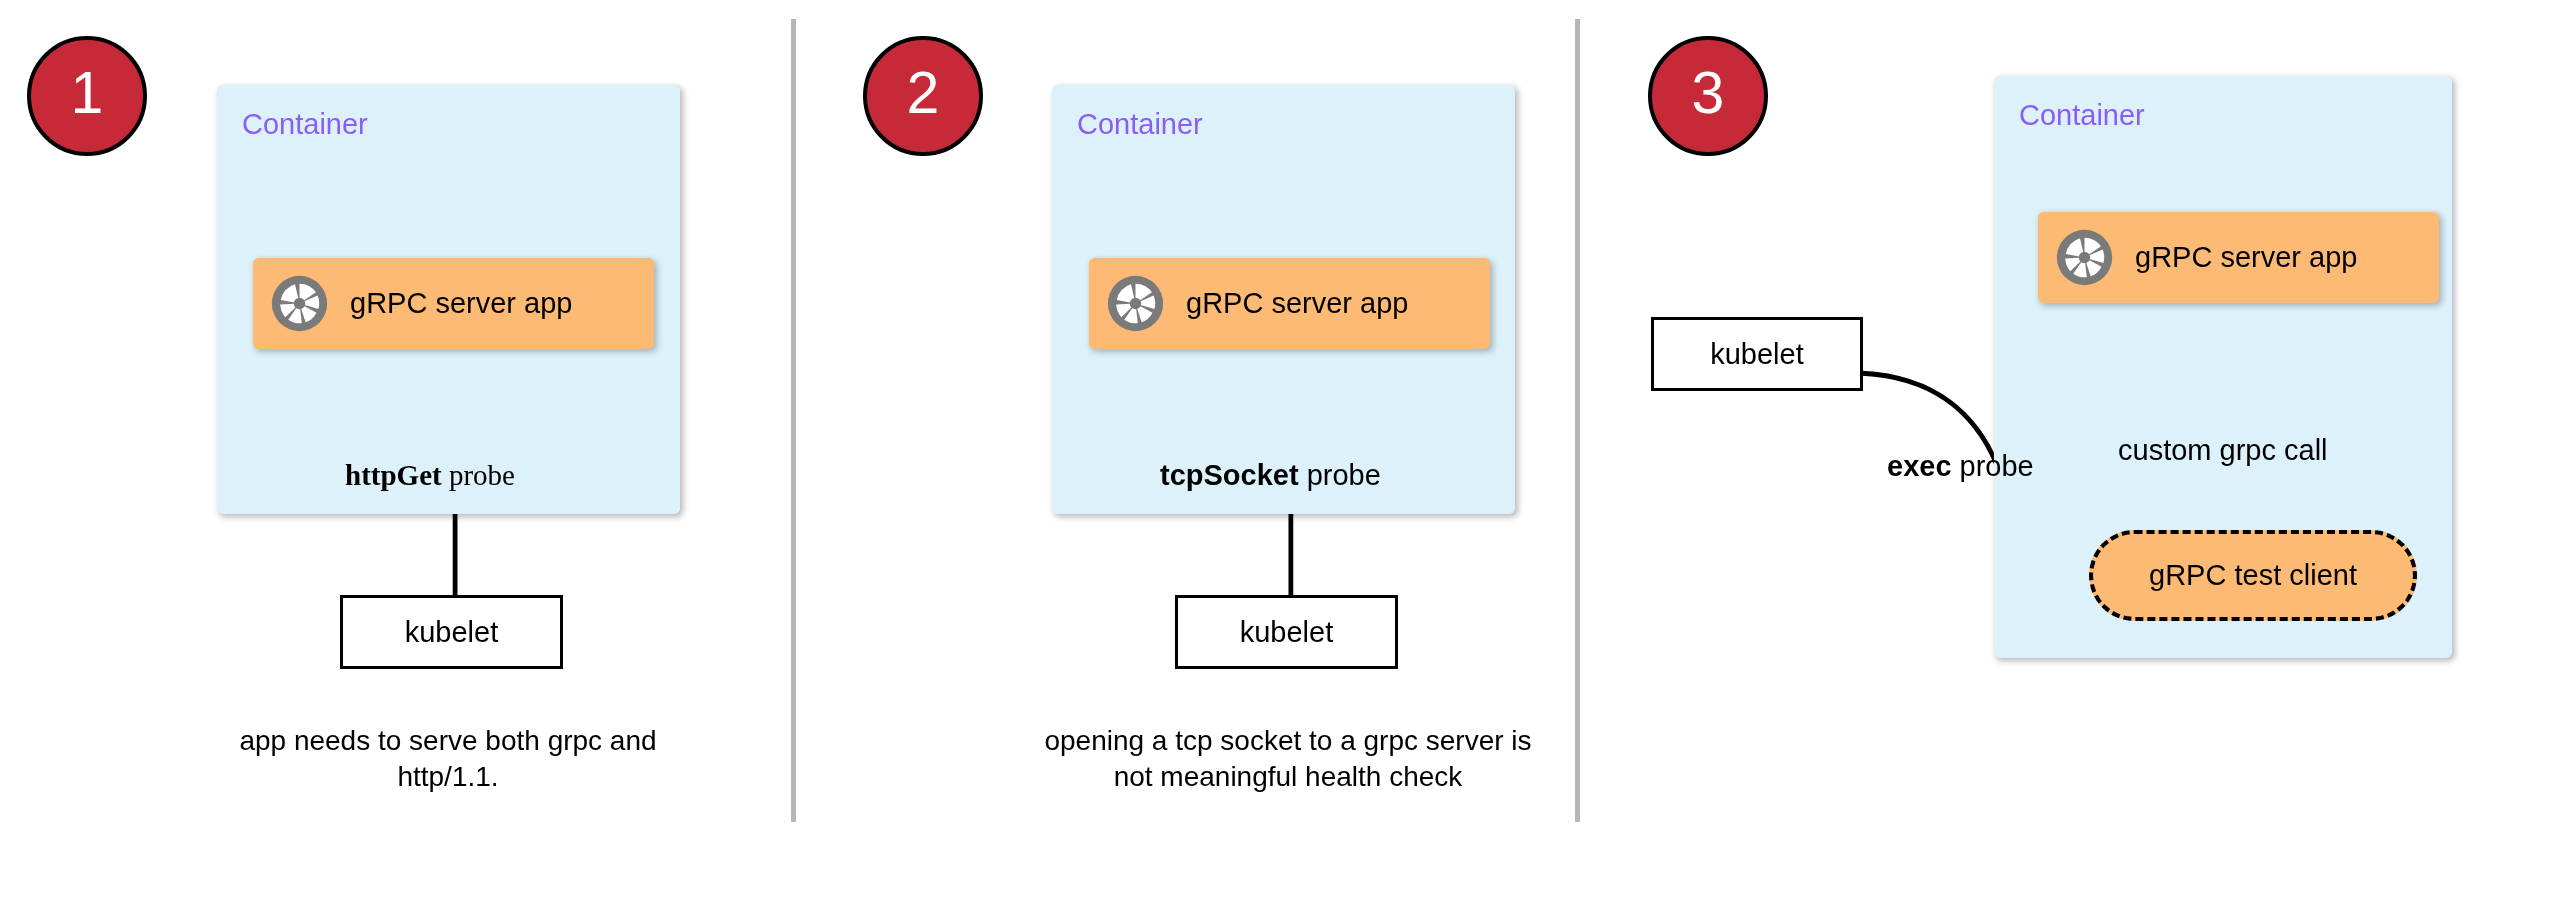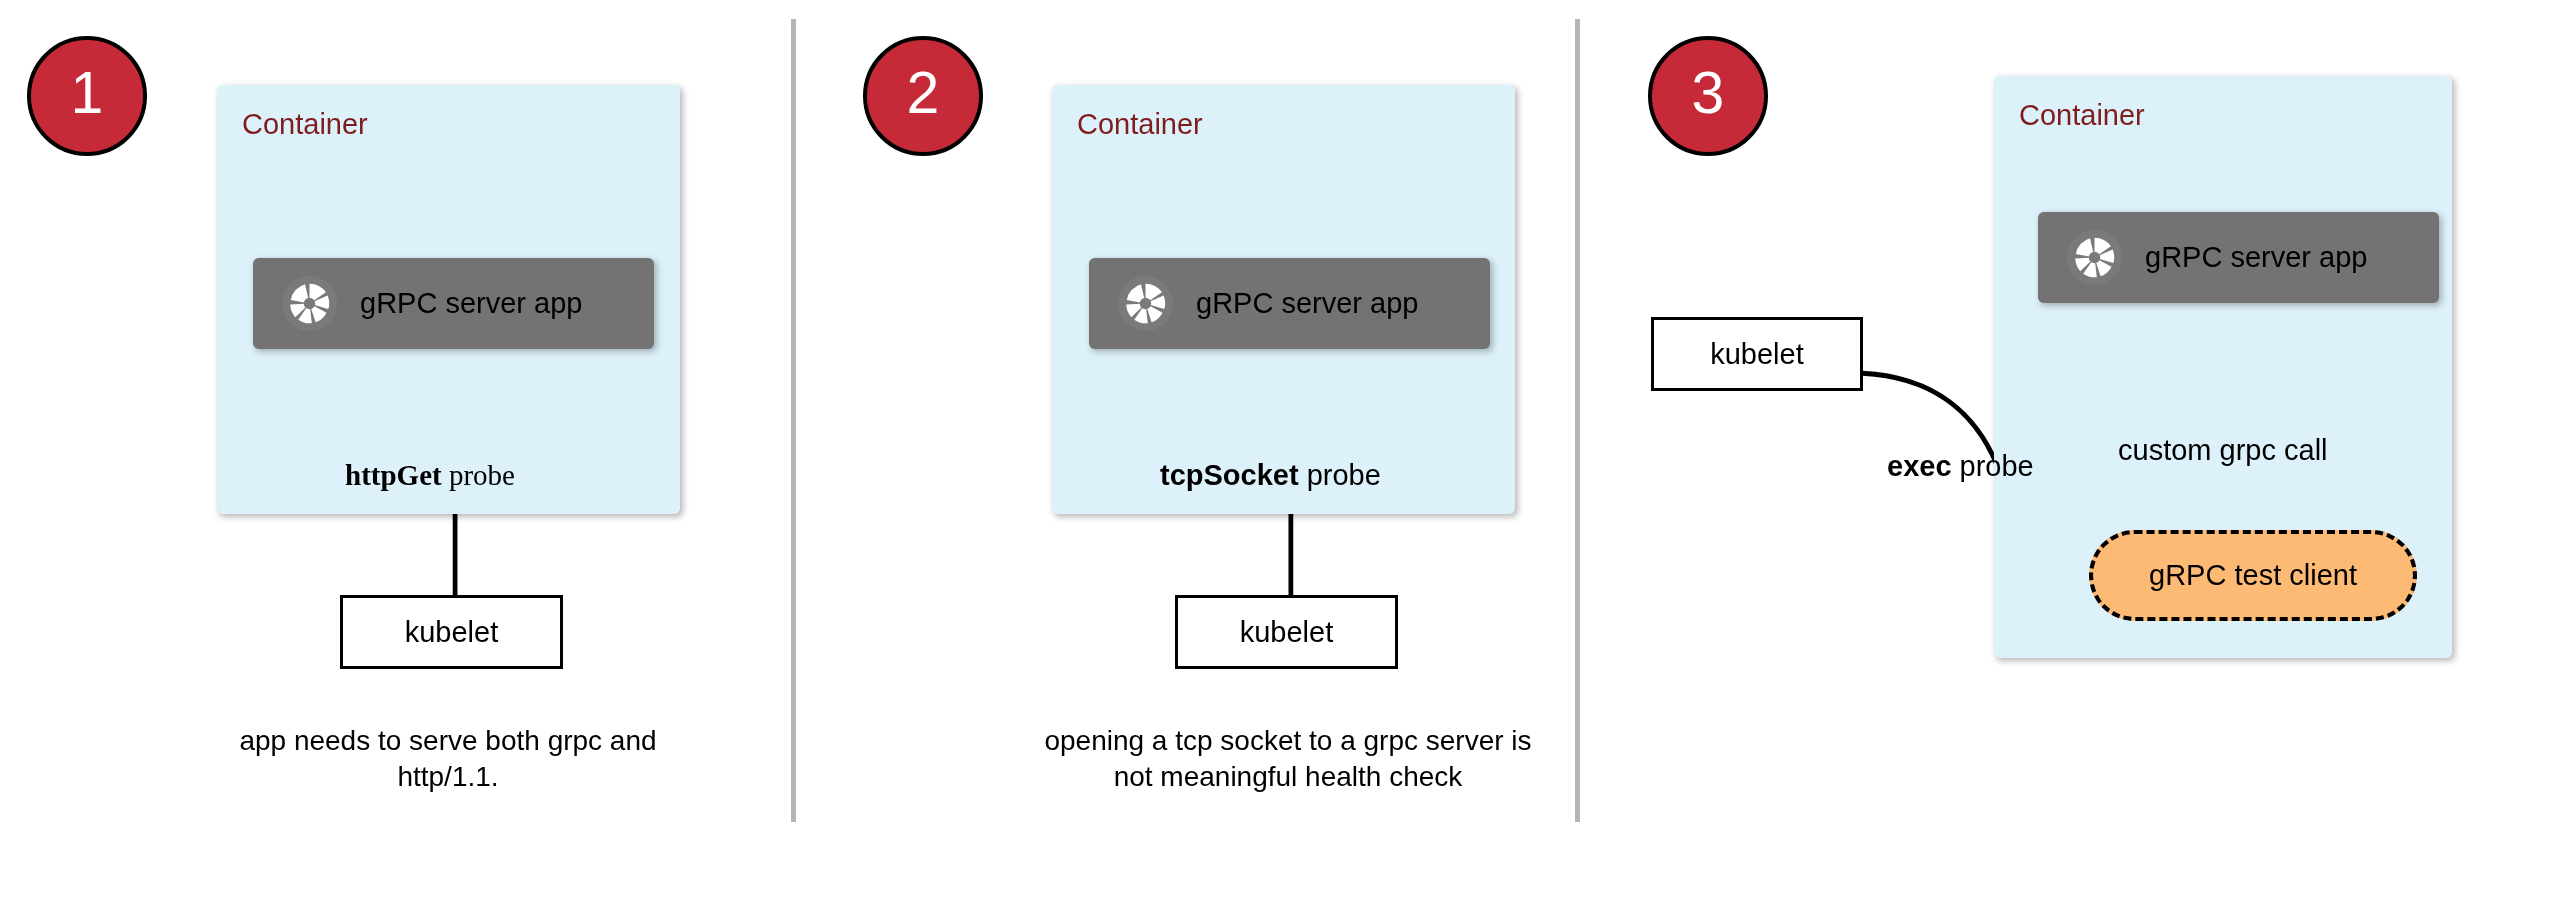--- a/index.html
+++ b/index.html
@@ -51,33 +51,33 @@
   .container-box {
     position: absolute;
     background: #ddf1fb;
     border-radius: 5.7px;
     box-shadow: 2.9px 2.9px 6.7px rgba(0,0,0,0.28);
   }
   .container-label {
     position: absolute;
     left: 25px; top: 23px;
     font-size: 29px;
-    color: #7f1d1d;
+    color: #8b5cf6;
     white-space: nowrap;
   }
 
   
   .app-box {
     position: absolute;
-    background: #737373;
+    background: #fdba74;
     border-radius: 5.7px;
     box-shadow: 2.9px 2.9px 6.7px rgba(0,0,0,0.26);
     display: flex;
     align-items: center;
-    padding-left: 27px;
+    padding-left: 17px;
     gap: 21px;
   }
   .app-box .app-label {
     font-size: 29px;
     white-space: nowrap;
   }
   .grpc-logo { flex: 0 0 auto; display: block; }
 
   
   .kubelet-box {

